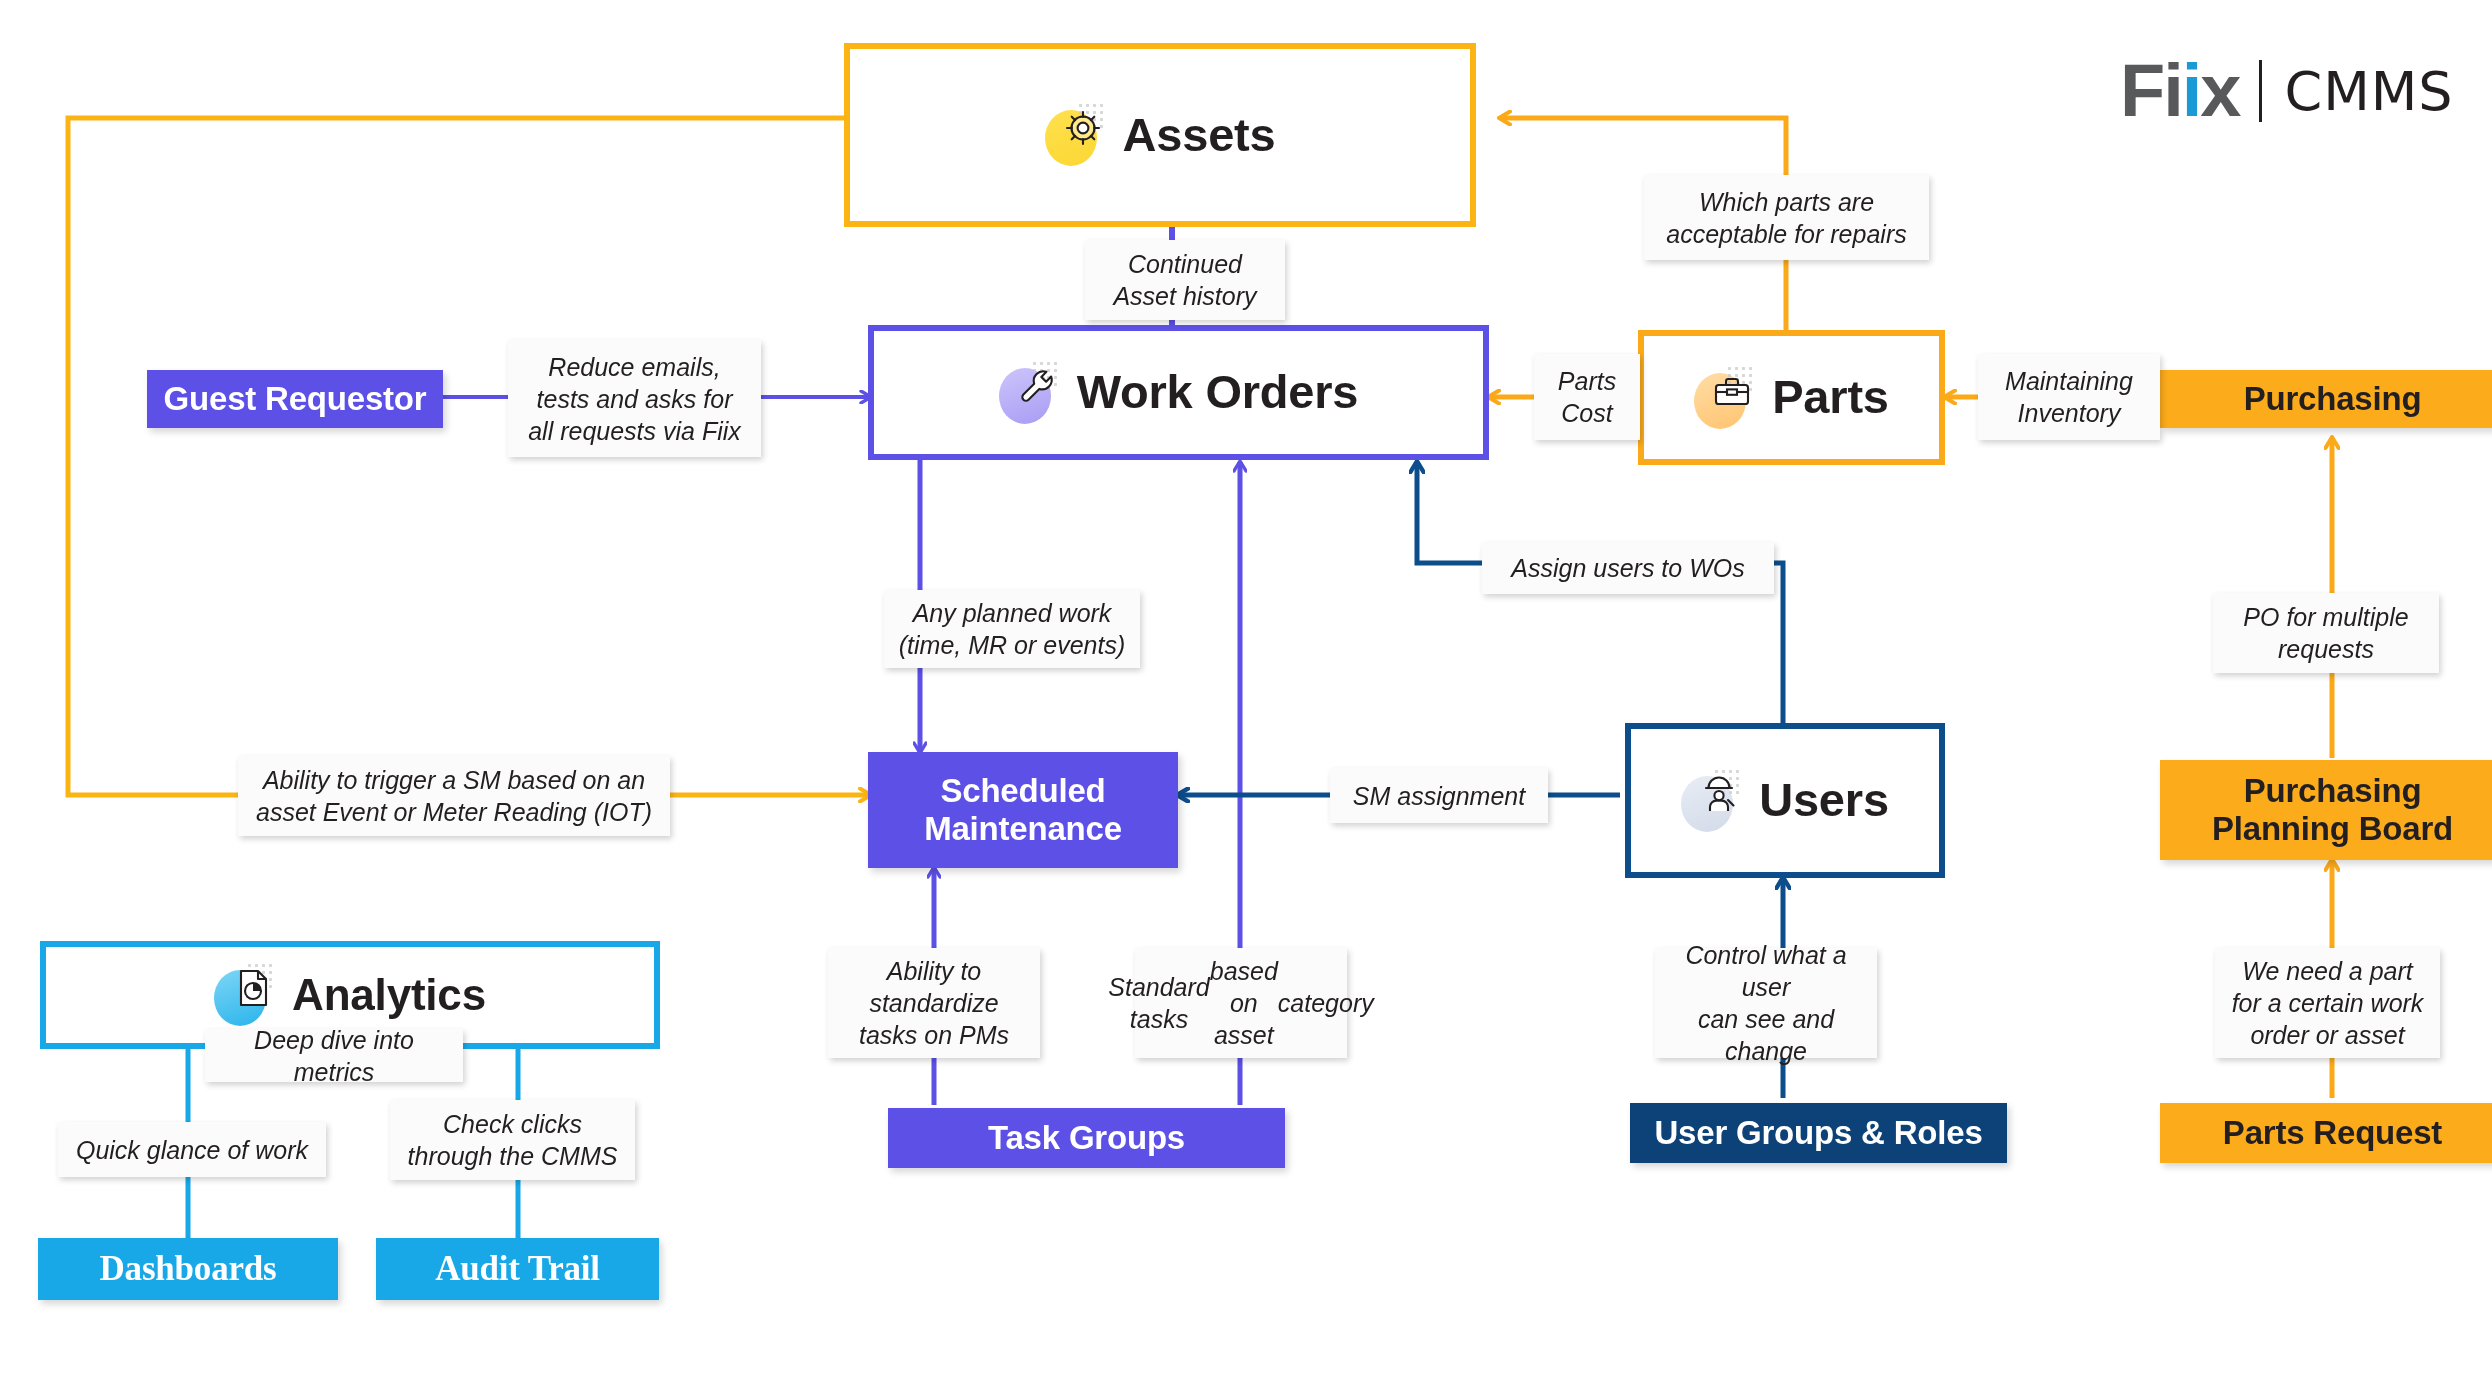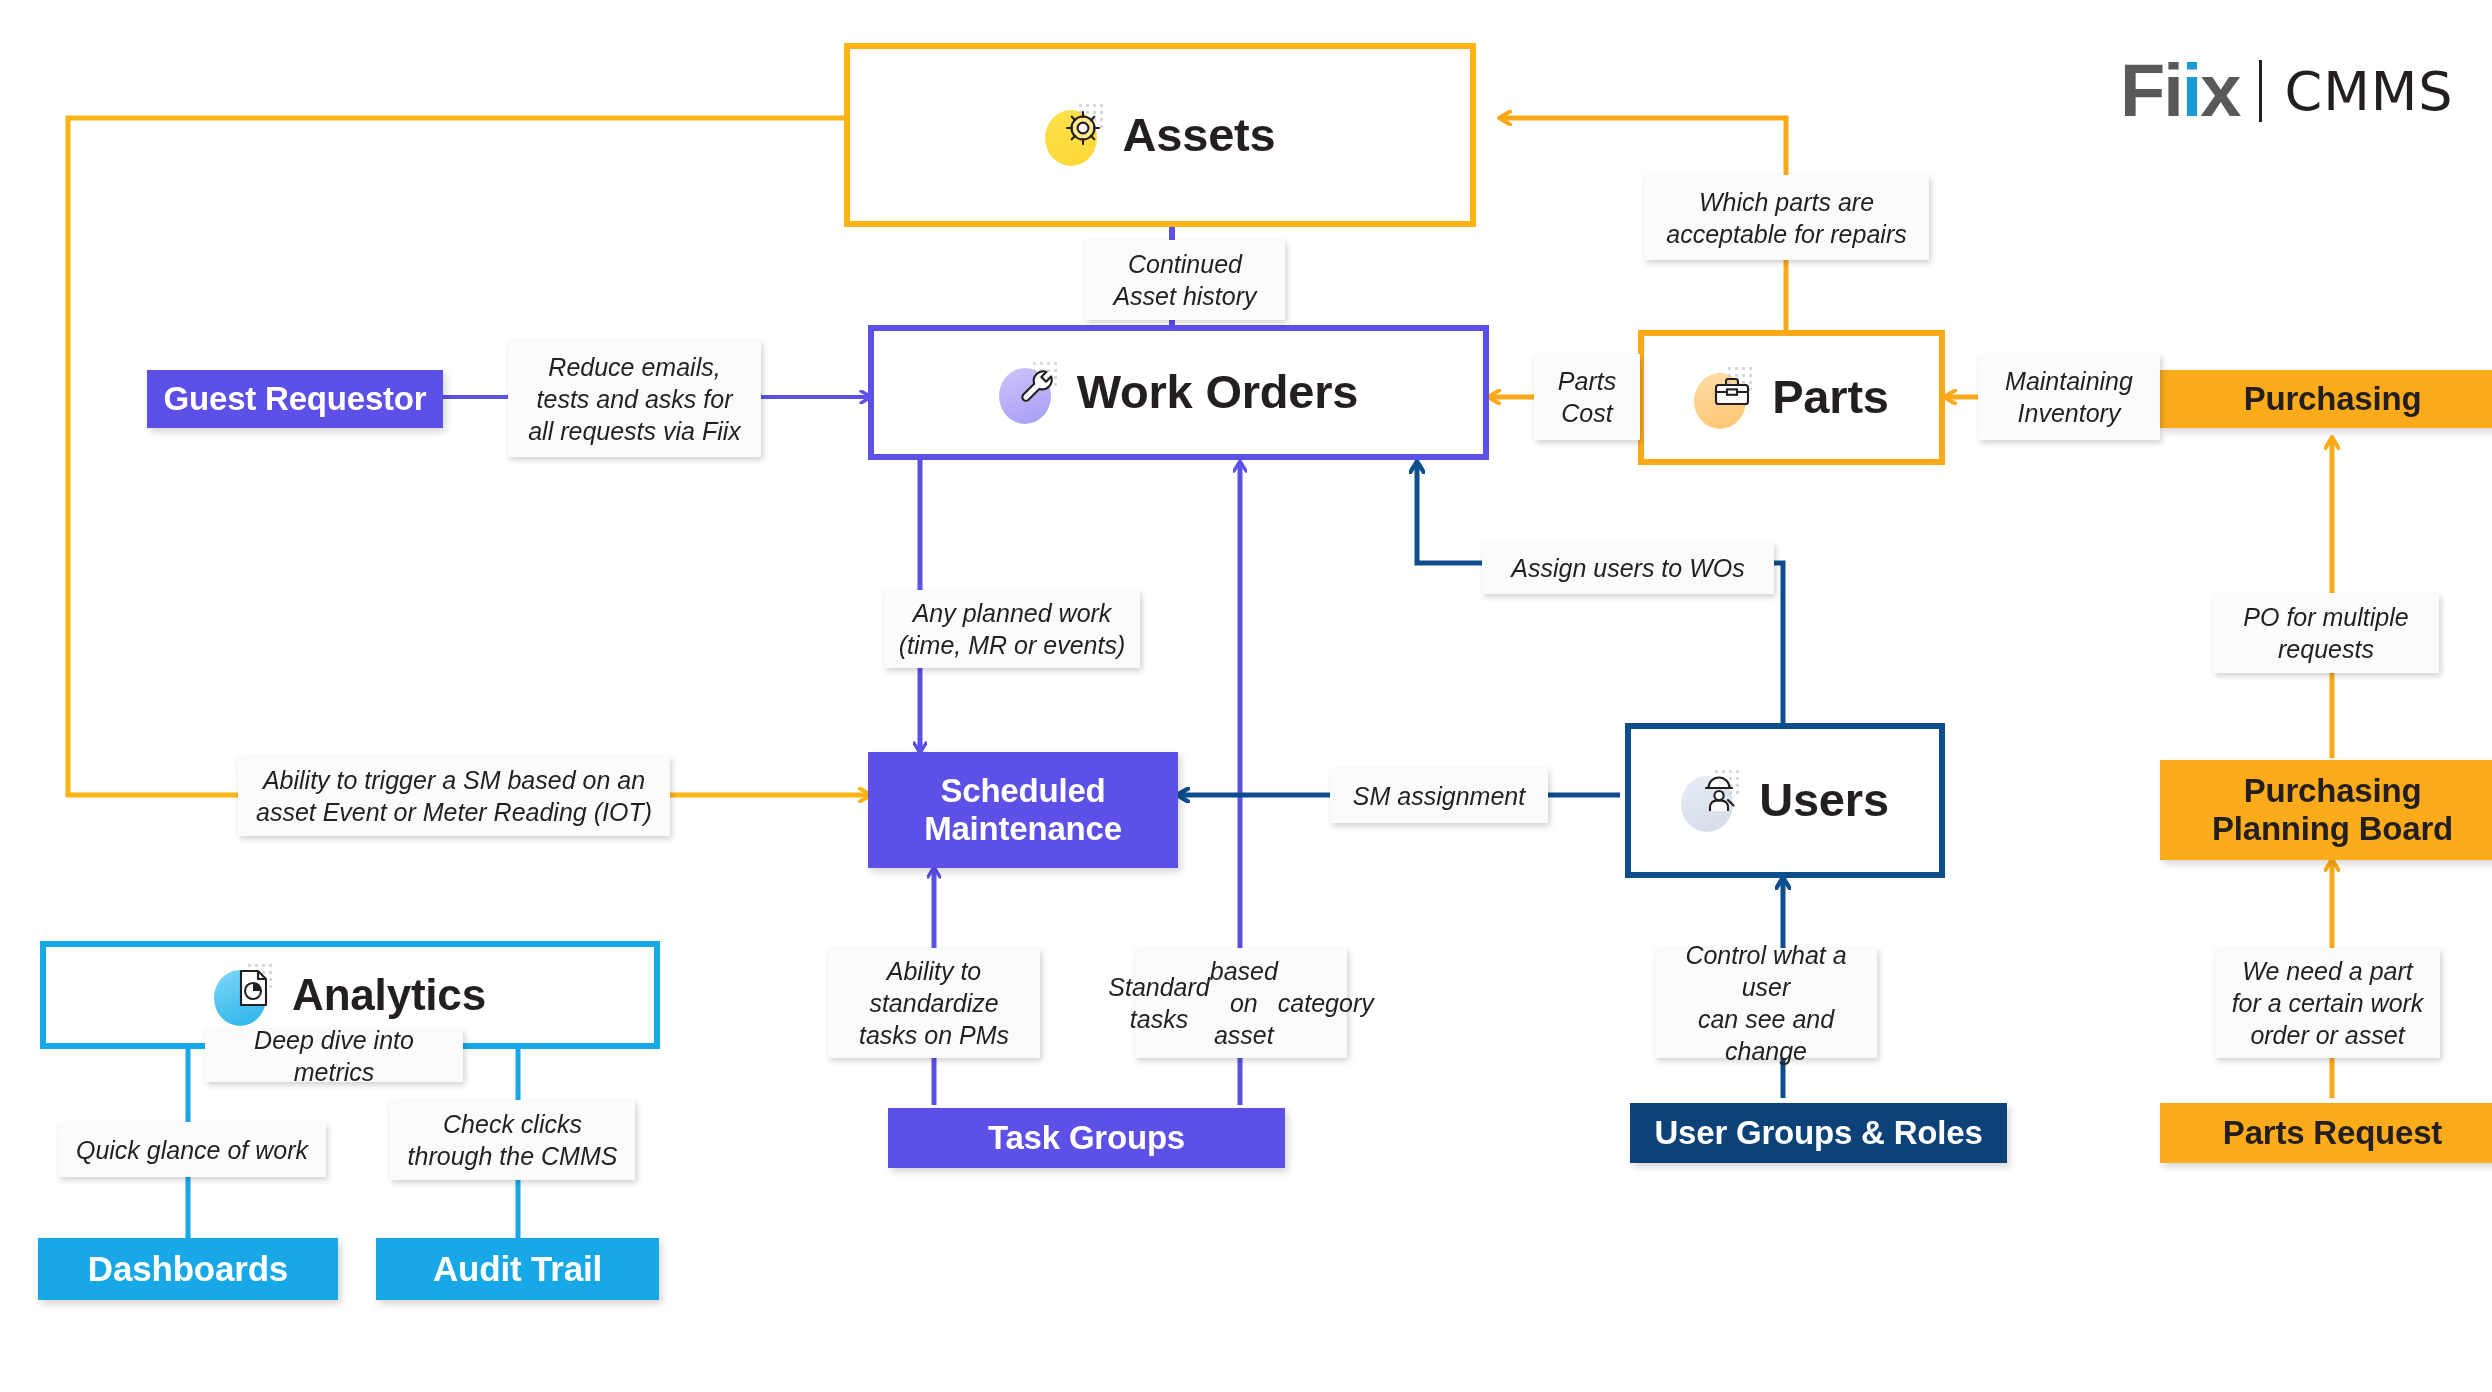--- a/index.html
+++ b/index.html
@@ -17,21 +17,21 @@
   .node.outline .nlabel{color:#231f20;}
 
   .o-assets{border:6px solid #fcb415;}
   .o-wo{border:6px solid #5d50e6;}
   .o-parts{border:6px solid #fba919;}
   .o-users{border:6px solid #0d4d8c;}
   .o-analytics{border:6px solid #18a8e8;}
 
   .node.solid .nlabel{color:#ffffff;}
   .s-purple{background:#5d50e6;}
-  .s-blue{background:#18a8e8;}
+  .s-blue{background:#18a8e8;font-family:Liberation Serif, serif;}
   .s-navy{background:#0d4278;}
   .s-orange{background:#fcab1b;}
   .s-orange .nlabel{color:#231f20 !important;}
 
   .shadowbox{box-shadow:3px 4px 7px rgba(0,0,0,.16);}
 
   
   .iconwrap{position:relative;width:62px;height:62px;margin-right:16px;flex:0 0 auto;}
   .iconwrap .blob{position:absolute;left:0;top:6px;width:52px;height:56px;border-radius:50%;}
   .iconwrap svg{position:absolute;left:14px;top:0;width:48px;height:48px;}

